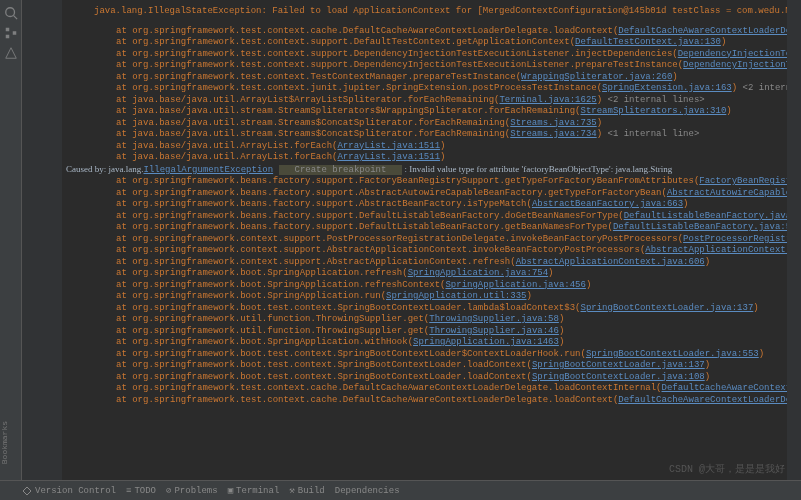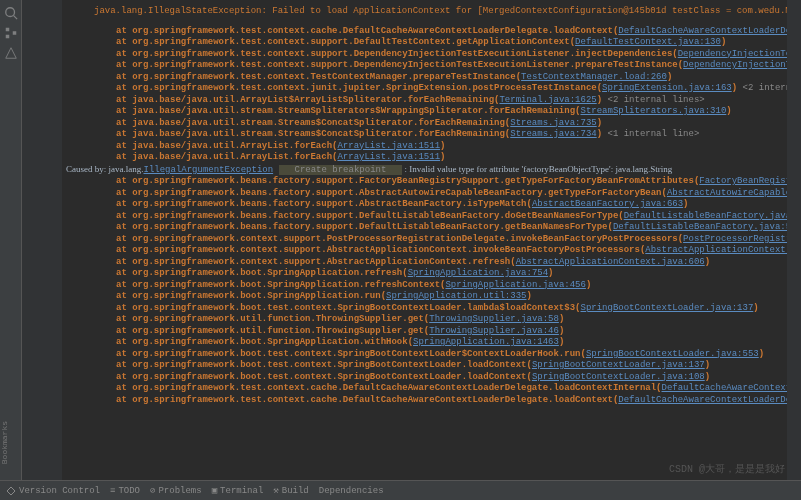--- a/index.html
+++ b/index.html
@@ -6,29 +6,29 @@
 body { width:801px; height:500px; background:#2b2b2b; font-family:'Consolas','Courier New',monospace; font-size:9px; overflow:hidden; position:relative; }
 .sidebar-l { position:absolute; left:0; top:0; width:22px; height:100%; background:#3c3f41; border-right:1px solid #555; }
 .sidebar-l .ico { width:14px; height:14px; margin:6px auto; display:block; opacity:.6; }
 .gutter { position:absolute; left:22px; top:0; width:40px; height:100%; background:#313335; }
 .minimap { position:absolute; right:0; top:0; width:14px; height:100%; background:#313335; }
 .content { position:absolute; left:62px; right:14px; top:0; bottom:20px; background:#2b2b2b; padding:6px 4px; overflow:hidden; line-height:11.5px; }
 .line { white-space:nowrap; color:#bbb; }
 .ind1 { padding-left:28px; }
 .ind2 { padding-left:50px; }
 .err { color:#cc7832; }
-.pkg { color:#cc7832;font-weight:bold; }
+.pkg { color:#cc7832; }
 .lnk { color:#5a8bc0; text-decoration:underline; cursor:pointer; }
 .dim { color:#888; }
 .caused { color:#a9b7c6;font-family:Liberation Serif, serif; }
 .bp { background:#4a4a3a; padding:0 16px; }
 .exit { color:#bbb; margin-top:10px; }
 .collapse { color:#888; position:absolute; left:47px; font-size:8px; }
 .watermark { position:absolute; right:16px; bottom:24px; color:#555; font-size:10px; font-family:Liberation Mono, monospace; }
-.statusbar { position:absolute; left:0; right:0; bottom:0; height:20px; background:#3c3f41; border-top:1px solid #555; display:flex; align-items:center; padding:0 6px; font-size:9px; color:#888; }
+.statusbar { position:absolute; left:0; right:0; bottom:0; height:20px; background:#3c3f41; border-top:1px solid #555; display:flex; align-items:center; padding:0 22px; font-size:9px; color:#888; }
 .statusbar .sitem { margin-right:10px; display:flex; align-items:center; gap:3px; }
 .sb-vert { position:absolute; left:0; bottom:36px; writing-mode:vertical-rl; transform:rotate(180deg); font-size:8px; color:#777; display:flex; gap:8px; }
 svg { display:block; }
 </style>
 </head>
 <body>
 
 <div class="sidebar-l">
   <span class="ico">
       <svg viewBox="0 0 16 16">
@@ -62,21 +62,21 @@
 <div class="minimap"></div>
 
 <div class="content">
   <div class="line err ind1">java.lang.IllegalStateException: Failed to load ApplicationContext for [MergedContextConfiguration@145b01d testClass = com.wedu.MybatisplusProject01ApplicationTests,</div>
   <div style="height:8px"></div>
   <div id="frames-top">
       <div class="line ind2"><span class="pkg">at org.springframework.test.context.cache.DefaultCacheAwareContextLoaderDelegate.loadContext(</span><span class="lnk">DefaultCacheAwareContextLoaderDelegate.java:108</span></div>
       <div class="line ind2"><span class="pkg">at org.springframework.test.context.support.DefaultTestContext.getApplicationContext(</span><span class="lnk">DefaultTestContext.java:130</span><span class="pkg">)</span></div>
       <div class="line ind2"><span class="pkg">at org.springframework.test.context.support.DependencyInjectionTestExecutionListener.injectDependencies(</span><span class="lnk">DependencyInjectionTestExecutionListener.java:142</span></div>
       <div class="line ind2"><span class="pkg">at org.springframework.test.context.support.DependencyInjectionTestExecutionListener.prepareTestInstance(</span><span class="lnk">DependencyInjectionTestExecutionListener.java:98</span></div>
-      <div class="line ind2"><span class="pkg">at org.springframework.test.context.TestContextManager.prepareTestInstance(</span><span class="lnk">TestContextManager.load:260</span><span class="pkg">)</span></div>
+      <div class="line ind2"><span class="pkg">at org.springframework.test.context.TestContextManager.prepareTestInstance(</span><span class="lnk">WrappingSpliterator.java:260</span><span class="pkg">)</span></div>
       <div class="line ind2"><span class="pkg">at org.springframework.test.context.junit.jupiter.SpringExtension.postProcessTestInstance(</span><span class="lnk">SpringExtension.java:163</span><span class="pkg">) </span><span class="dim">&lt;2 internal lines&gt;</span></div>
       <div class="line ind2"><span class="pkg">at java.base/java.util.ArrayList$ArrayListSpliterator.forEachRemaining(</span><span class="lnk">Terminal.java:1625</span><span class="pkg">) </span><span class="dim">&lt;2 internal lines&gt;</span></div>
       <div class="line ind2"><span class="pkg">at java.base/java.util.stream.StreamSpliterators$WrappingSpliterator.forEachRemaining(</span><span class="lnk">StreamSpliterators.java:310</span><span class="pkg">)</span></div>
       <div class="line ind2"><span class="pkg">at java.base/java.util.stream.Streams$ConcatSpliterator.forEachRemaining(</span><span class="lnk">Streams.java:735</span><span class="pkg">)</span></div>
       <div class="line ind2"><span class="pkg">at java.base/java.util.stream.Streams$ConcatSpliterator.forEachRemaining(</span><span class="lnk">Streams.java:734</span><span class="pkg">) </span><span class="dim">&lt;1 internal line&gt;</span></div>
       <div class="line ind2"><span class="pkg">at java.base/java.util.ArrayList.forEach(</span><span class="lnk">ArrayList.java:1511</span><span class="pkg">)</span></div>
       <div class="line ind2"><span class="pkg">at java.base/java.util.ArrayList.forEach(</span><span class="lnk">ArrayList.java:1511</span><span class="pkg">)</span></div>
     </div>
 
   <div class="line">

